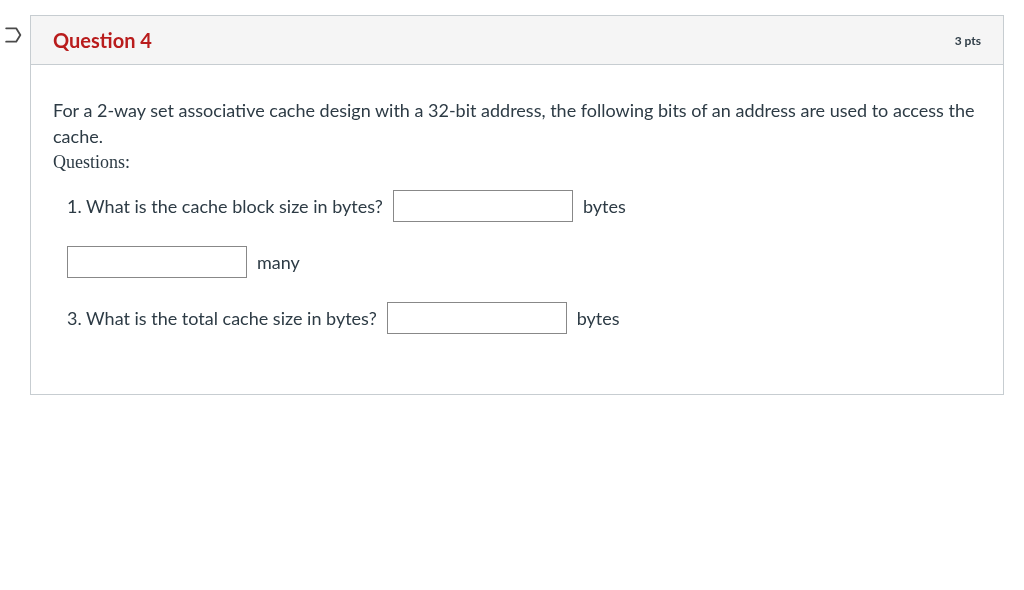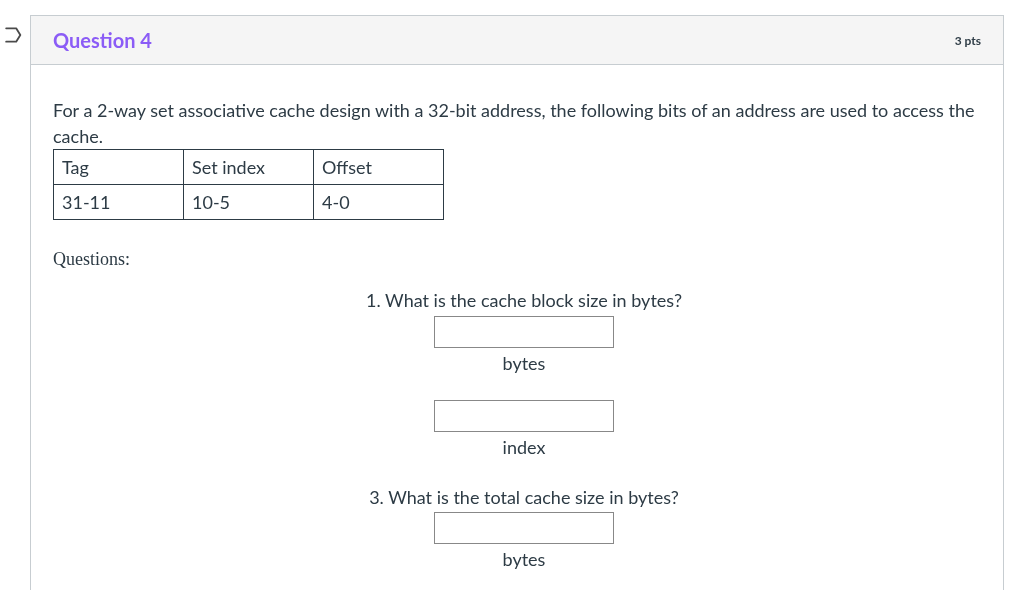--- a/index.html
+++ b/index.html
@@ -38,21 +38,21 @@
       display: flex;
       justify-content: space-between;
       align-items: center;
       padding: 12px 22px;
       border-bottom: 1px solid #c7cdd1;
       background: #f5f5f5;
     }
     .question-title {
       font-weight: 700;
       font-size: 20px;
-      color: #8b5cf6;
+      color: #b91c1c;
     }
     .question-points {
       font-weight: 700;
       font-size: 12px;
       color: #2d3b45;
     }
     .question-body {
       padding: 32px 22px 48px 22px;
       font-size: 18px;
       color: #2d3b45;
@@ -72,24 +72,23 @@
       text-align: left;
     }
     .qlabel {
       margin-bottom: 15px;
       font-family: Liberation Serif, serif;
     }
     .q-line {
       display: flex;
       align-items: center;
       flex-wrap: wrap;
-      gap: 2px;
+      gap: 10px;
       margin-bottom: 24px;
       padding-left: 14px;
-      flex-direction: column;
     }
     .q-line:last-child {
       margin-bottom: 12px;
     }
     .answer-input {
       border: 1px solid #888;
       height: 32px;
       width: 180px;
       padding: 2px 6px;
       font-size: 16px;
@@ -109,46 +108,32 @@
 
   <div class="question-card">
     <div class="question-header">
       <span class="question-title">Question 4</span>
       <span class="question-points">3 pts</span>
     </div>
 
     <div class="question-body">
       <div class="intro">For a 2-way set associative cache design with a 32-bit address, the following bits of an address are used to access the cache.</div>
 
-      <table class="bits-table">
-        <tbody>
-            <tr>
-          <td>Tag</td>
-          <td>Set index</td>
-          <td>Offset</td>
-        </tr>
-        <tr>
-          <td>31-11</td>
-          <td>10-5</td>
-          <td>4-0</td>
-        </tr>
-      </tbody>
-        </table>
 
       <div class="qlabel">Questions:</div>
 
       <div class="q-line">
         <span>1. What is the cache block size in bytes?</span>
         <input type="text" class="answer-input" style="">
         <span>bytes</span>
       </div>
 
       <div class="q-line">
         <input type="text" class="answer-input" style="">
-        <span>index</span>
+        <span>many</span>
       </div>
 
       <div class="q-line">
         <span>3. What is the total cache size in bytes?</span>
         <input type="text" class="answer-input" style="">
         <span>bytes</span>
       </div>
     </div>
   </div>
 </div>

